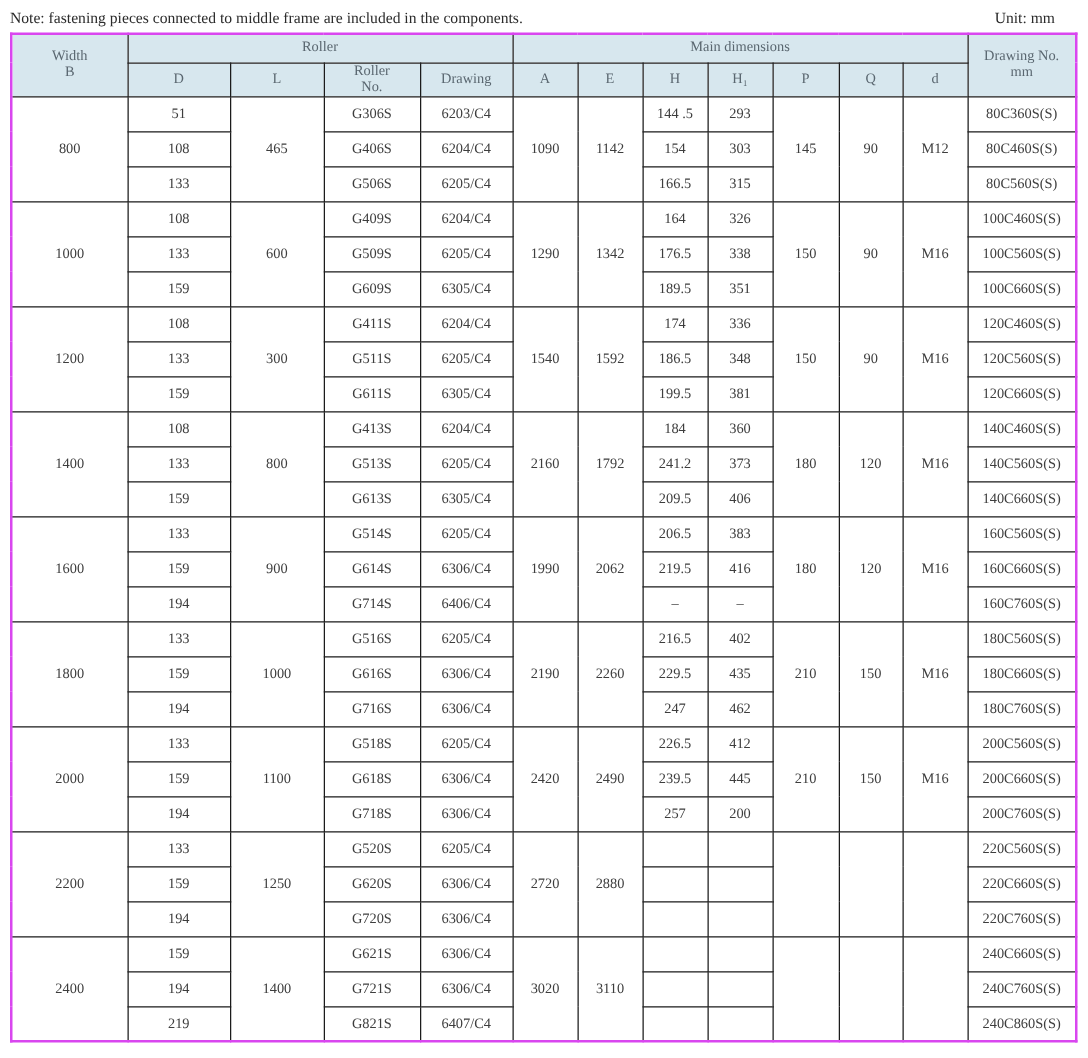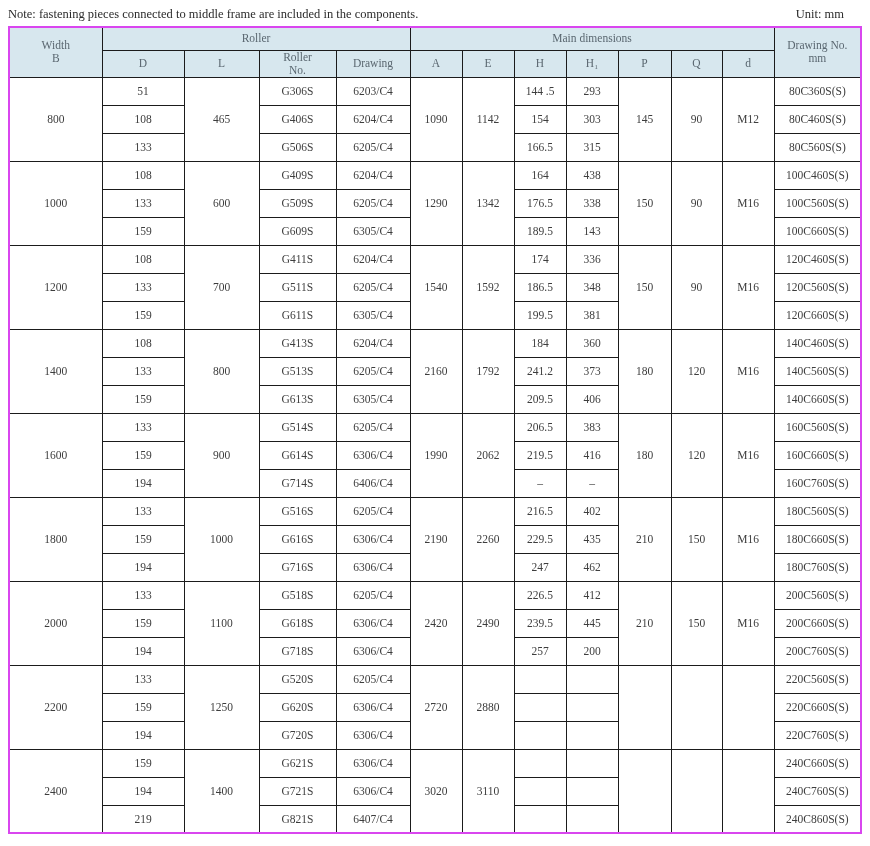--- a/index.html
+++ b/index.html
@@ -129,46 +129,46 @@
         </tr>
         <tr>
           <td rowspan="3">1000</td>
           <td>108</td>
           <td rowspan="3">600</td>
           <td>G409S</td>
           <td>6204/C4</td>
           <td rowspan="3">1290</td>
           <td rowspan="3">1342</td>
           <td>164</td>
-          <td>438</td>
+          <td>326</td>
           <td rowspan="3">150</td>
           <td rowspan="3">90</td>
           <td rowspan="3">M16</td>
           <td>100C460S(S)</td>
         </tr>
         <tr>
           <td>133</td>
           <td>G509S</td>
           <td>6205/C4</td>
           <td>176.5</td>
           <td>338</td>
           <td>100C560S(S)</td>
         </tr>
         <tr>
           <td>159</td>
           <td>G609S</td>
           <td>6305/C4</td>
           <td>189.5</td>
-          <td>143</td>
+          <td>351</td>
           <td>100C660S(S)</td>
         </tr>
         <tr>
           <td rowspan="3">1200</td>
           <td>108</td>
-          <td rowspan="3">700</td>
+          <td rowspan="3">300</td>
           <td>G411S</td>
           <td>6204/C4</td>
           <td rowspan="3">1540</td>
           <td rowspan="3">1592</td>
           <td>174</td>
           <td>336</td>
           <td rowspan="3">150</td>
           <td rowspan="3">90</td>
           <td rowspan="3">M16</td>
           <td>120C460S(S)</td>

